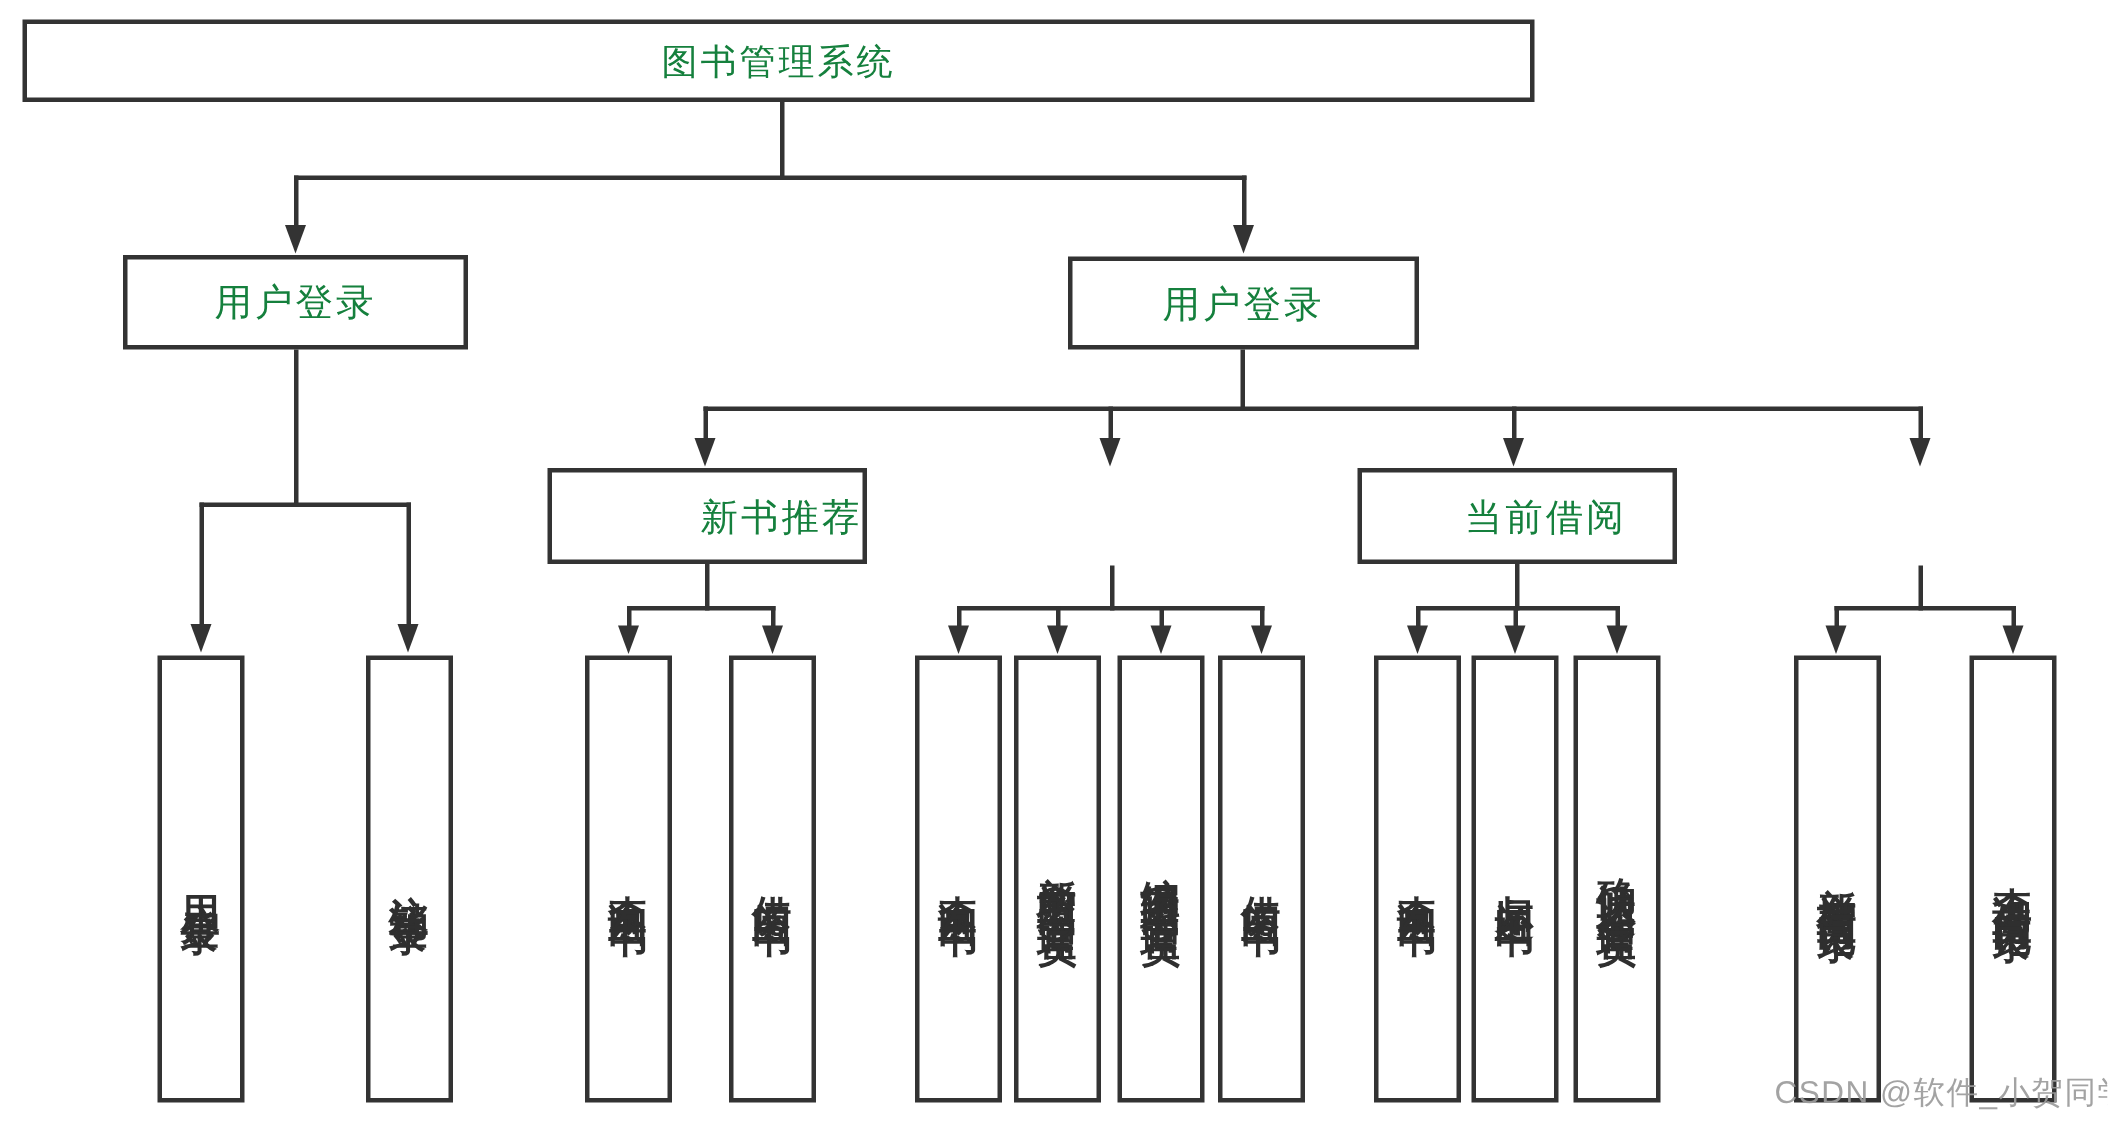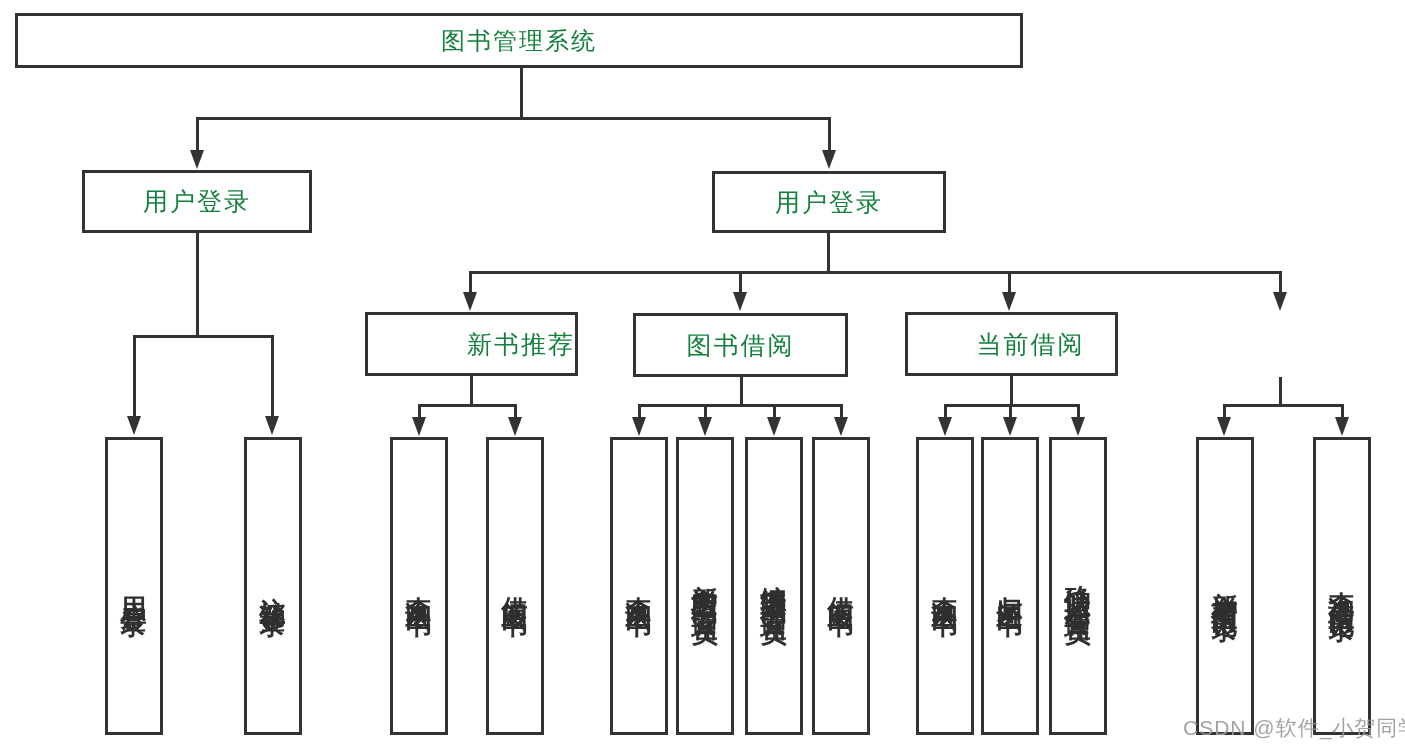--- a/index.html
+++ b/index.html
@@ -89,23 +89,20 @@
   <div class="vl" style="left:739px;top:271px;height:23px;"></div>
   <div class="arr" style="left:733px;top:292px;"></div>
   <div class="vl" style="left:1008px;top:271px;height:23px;"></div>
   <div class="arr" style="left:1002px;top:292px;"></div>
   <div class="vl" style="left:1279px;top:271px;height:23px;"></div>
   <div class="arr" style="left:1273px;top:292px;"></div>
 
   <div class="box" style="left:365px;top:312px;width:213px;height:64px;justify-content:flex-end;">
     <span>新书推荐</span>
   </div>
-  <div class="box" style="left:633px;top:313px;width:215px;height:64px;">
-    <span>图书借阅</span>
-  </div>
   <div class="box" style="left:905px;top:312px;width:213px;height:64px;padding-left:38px;">
     <span>当前借阅</span>
   </div>
 
   <div class="vl" style="left:470px;top:376px;height:31px;"></div>
   <div class="hl" style="left:418px;top:404px;width:99px;"></div>
   <div class="vl" style="left:418px;top:404px;height:15px;"></div>
   <div class="arr" style="left:412px;top:417px;"></div>
   <div class="vl" style="left:514px;top:404px;height:15px;"></div>
   <div class="arr" style="left:508px;top:417px;"></div>

